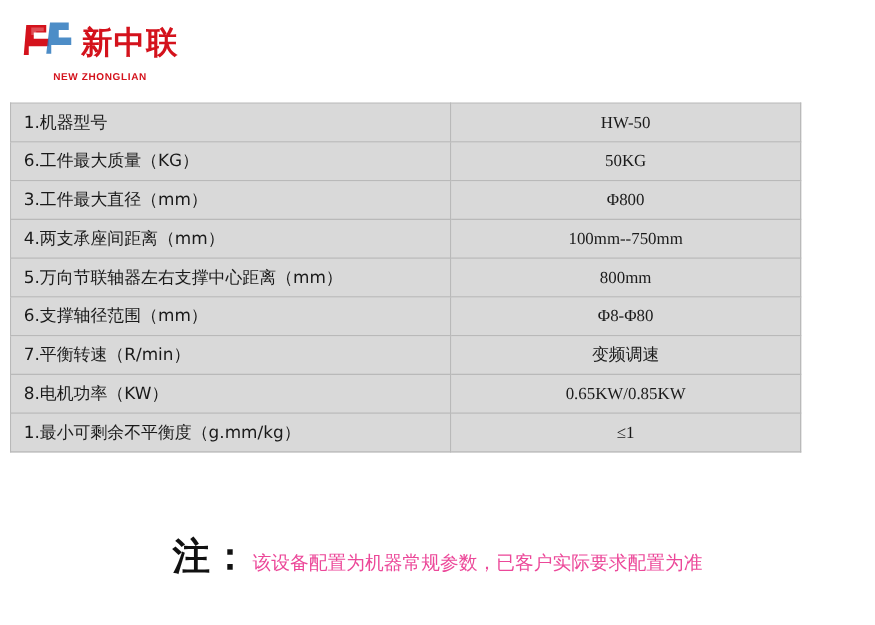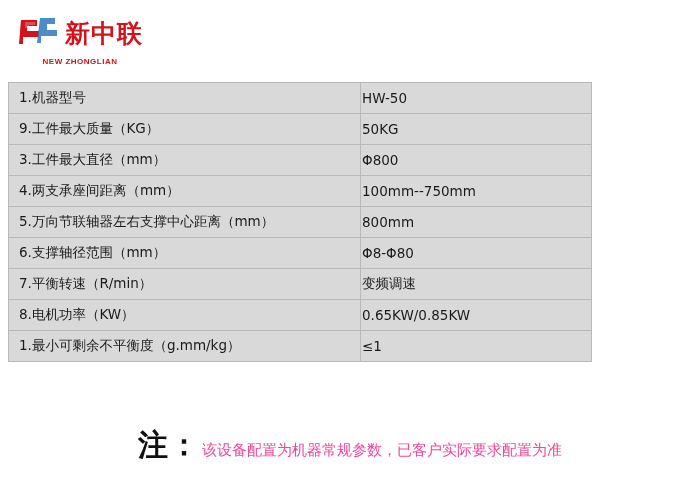--- a/index.html
+++ b/index.html
@@ -90,37 +90,39 @@
     letter-spacing: 1px;
   }
 
   
   .table-wrap {
     padding: 6px 8px 0 8px;
     box-sizing: border-box;
   }
   table.spec {
     border-collapse: collapse;
-    width: 584px;
+    width: 633px;
     table-layout: fixed;
   }
   table.spec td {
     border: 1px solid #b9b9b9;
     height: 28px;
     font-family: "DejaVu Sans", sans-serif;
     font-size: 13.5px;
     color: #1a1a1a;
     background: #d9d9d9;
   }
   table.spec td.label {
     width: 340px;
     padding-left: 10px;
     text-align: left;
   }
   table.spec td.value {
+    text-align: center;
+    font-family: Liberation Serif, serif;
   }
 
   
   .note {
     position: absolute;
     left: 0;
     right: 0;
     bottom: 34px;
     display: flex;
     align-items: baseline;
@@ -162,21 +164,21 @@
   </div>
 
   <div class="table-wrap">
     <table class="spec">
       <tbody>
         <tr>
           <td class="label">1.机器型号</td>
           <td class="value">HW-50</td>
         </tr>
         <tr>
-          <td class="label">9.工件最大质量（KG）</td>
+          <td class="label">6.工件最大质量（KG）</td>
           <td class="value">50KG</td>
         </tr>
         <tr>
           <td class="label">3.工件最大直径（mm）</td>
           <td class="value">Φ800</td>
         </tr>
         <tr>
           <td class="label">4.两支承座间距离（mm）</td>
           <td class="value">100mm--750mm</td>
         </tr>

